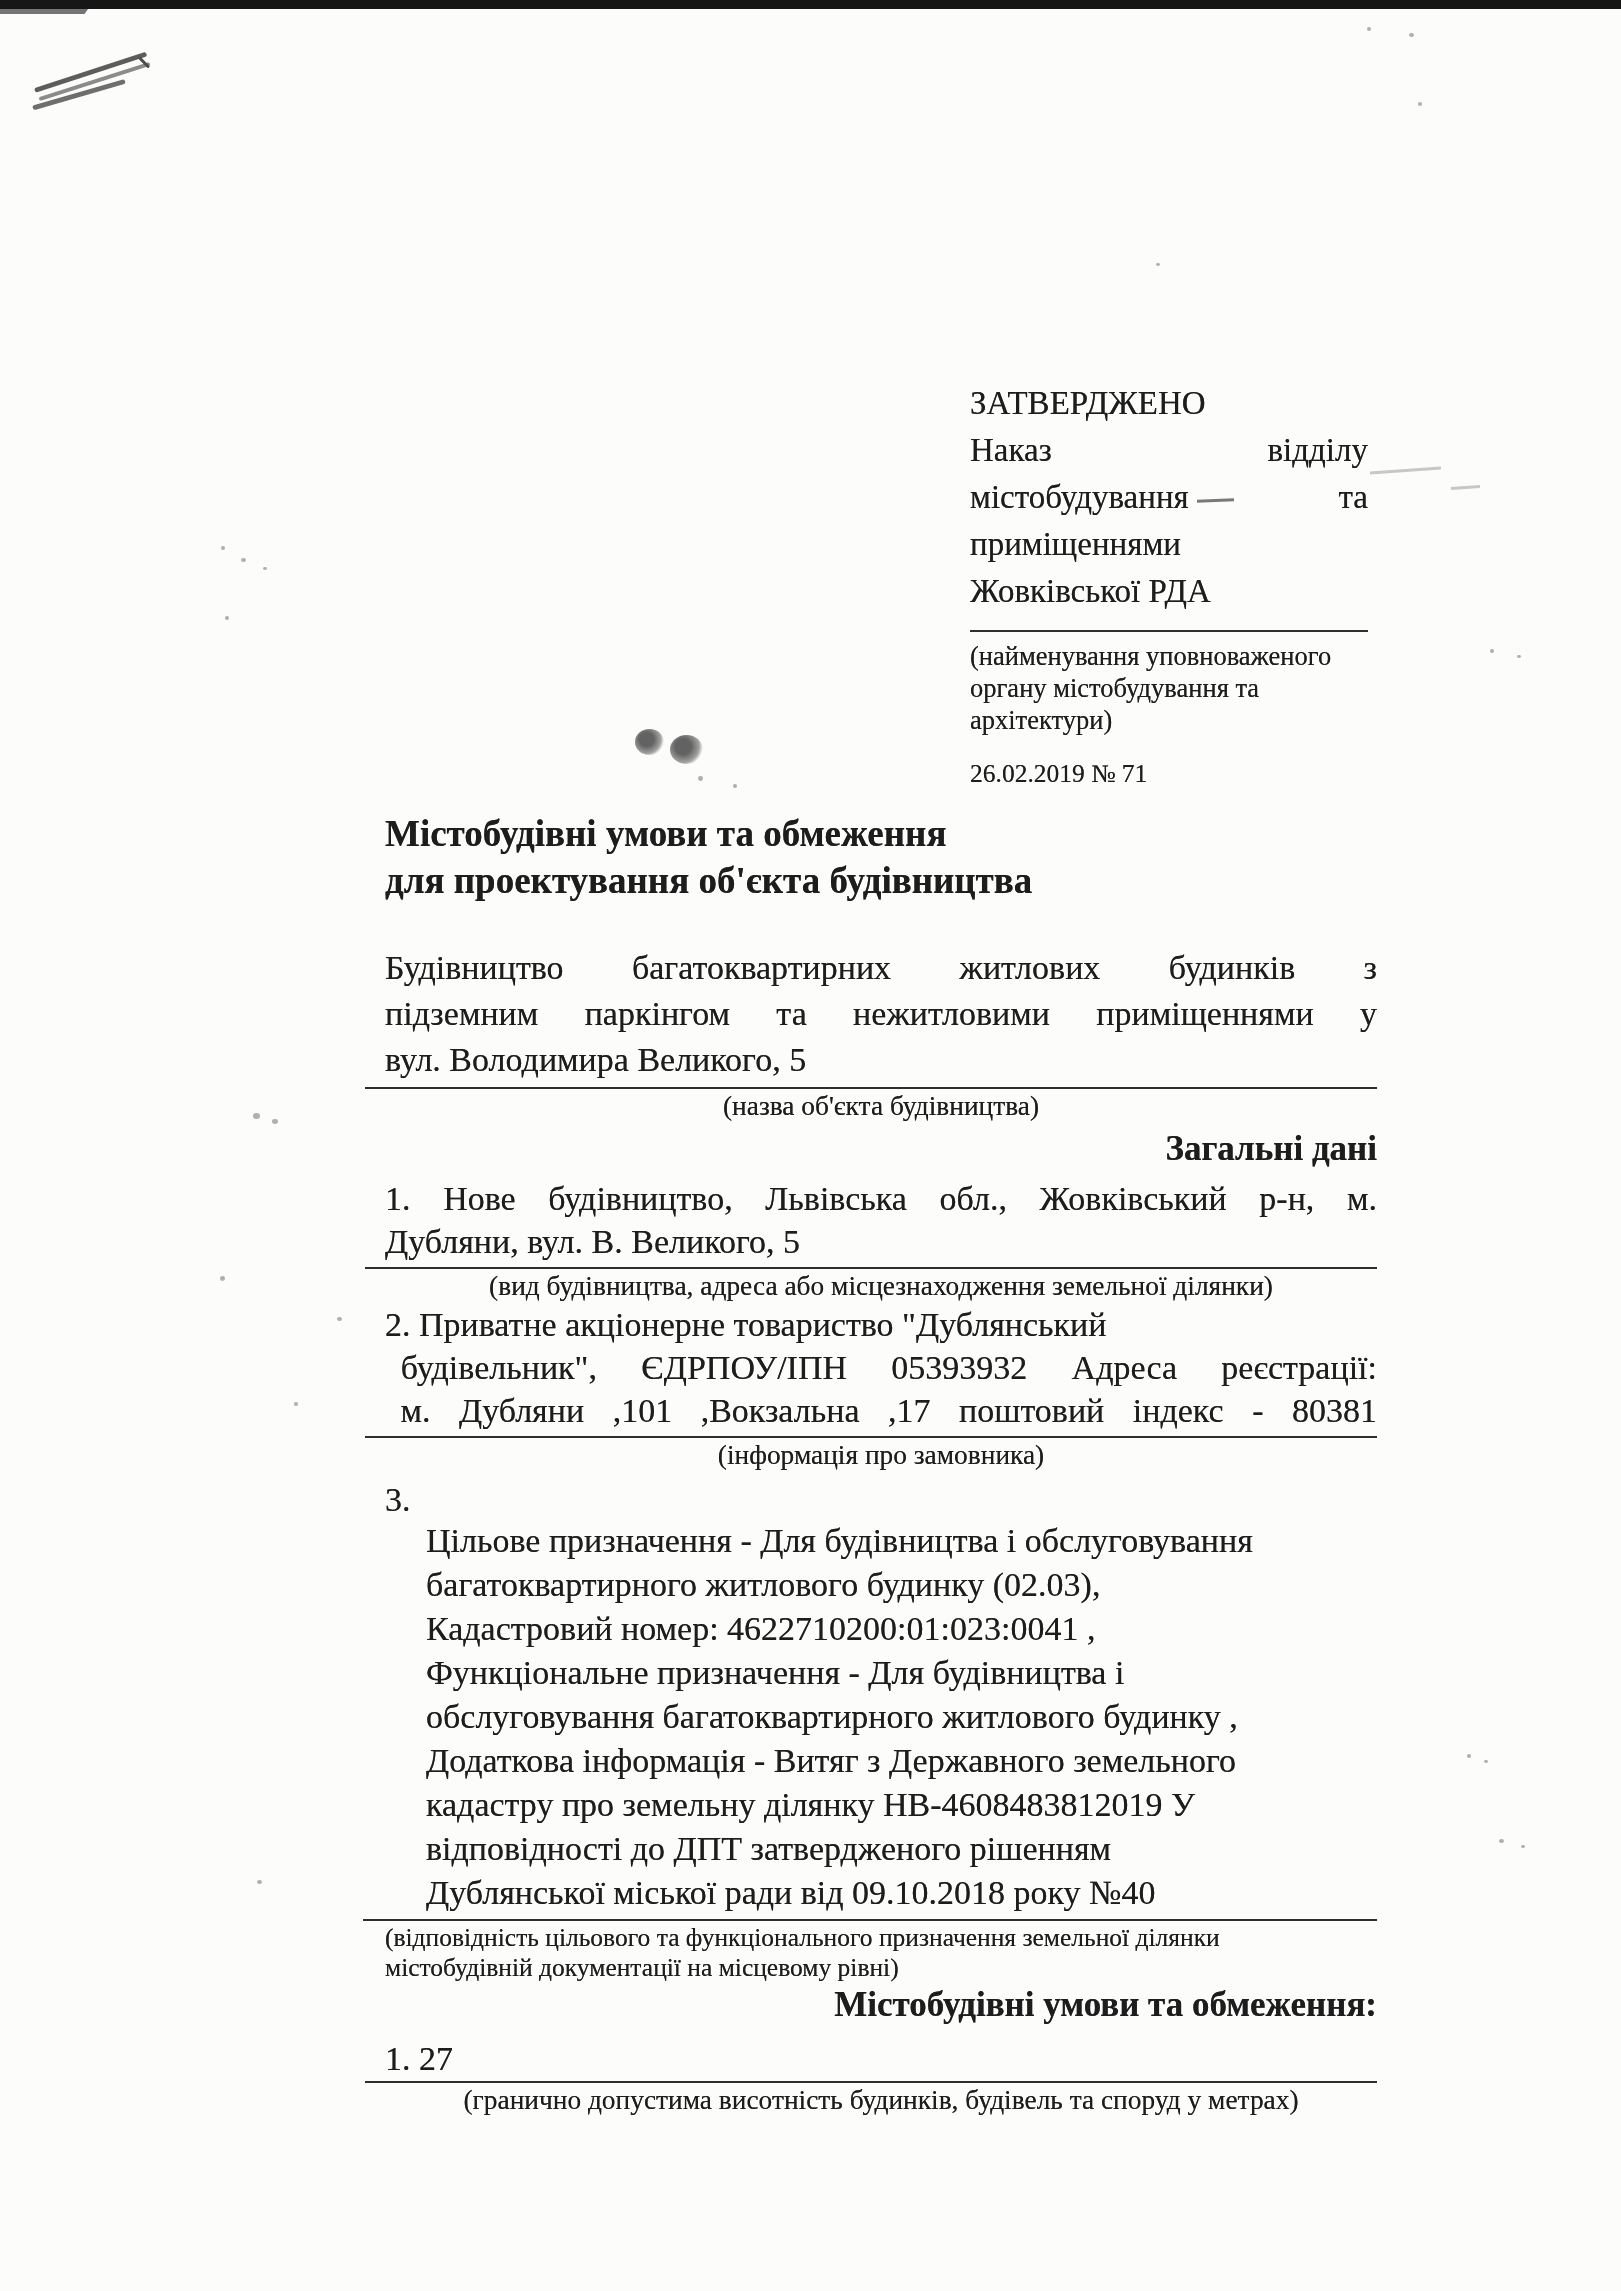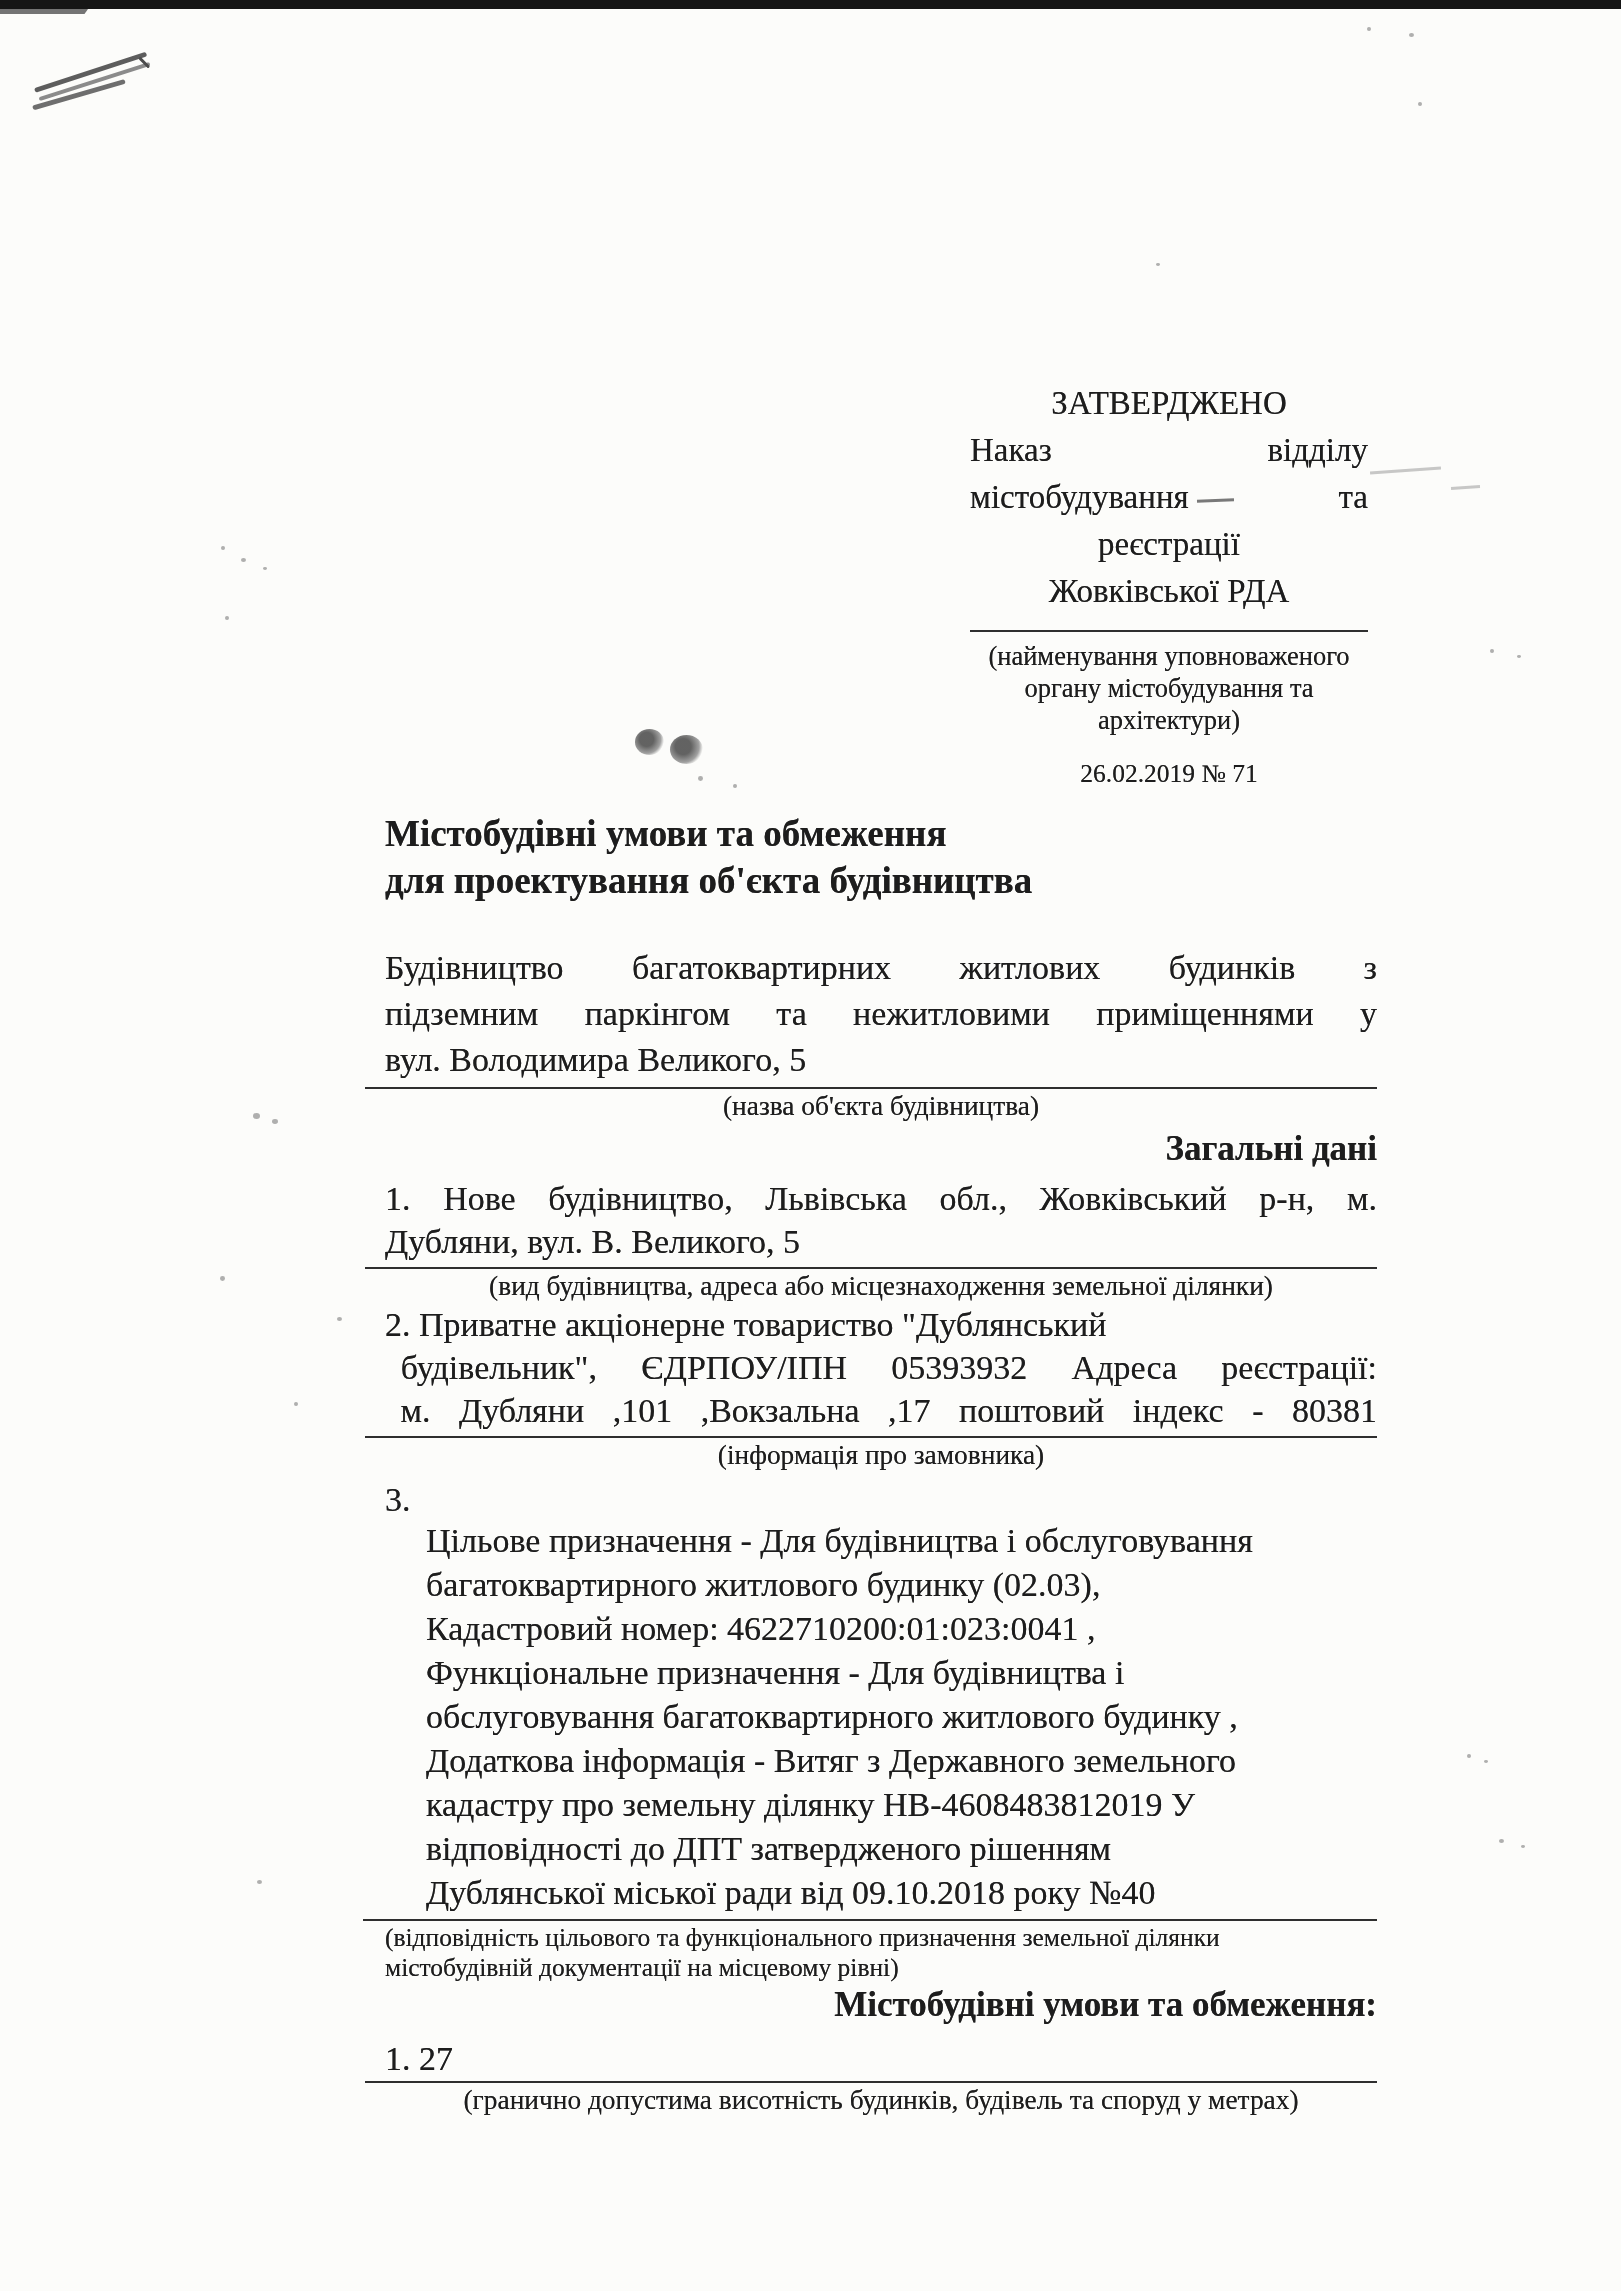--- a/index.html
+++ b/index.html
@@ -19,21 +19,21 @@
   .scan-topbar-edge{
     position:absolute;left:0;top:8.8px;width:88px;height:4.9px;background:#3a3a3a;
     transform:skewX(-35deg);transform-origin:left top;opacity:.7;
   }
   .staple{position:absolute;left:27.4px;top:45px;}
   .ink{text-shadow:0 0 0.6px rgba(25,25,25,0.75);}
 
   
   .approved{
     position:absolute;left:970px;top:380px;width:398px;
-    font-size:33px;line-height:47px;text-align:center;
+    font-size:33px;line-height:47px;
   }
   .approved .split{display:flex;justify-content:space-between;align-items:baseline;}
   .dash-artifact{
     display:inline-block;width:37px;height:2.9px;background:#4d4d4d;
     margin-left:7.8px;vertical-align:middle;opacity:.75;
     transform:rotate(-2deg);
   }
   .approved .ul-wrap{border-bottom:2.9px solid #2f2f2f;padding-bottom:15px;}
   .approved-cap{font-size:26.5px;line-height:32px;margin-top:7.8px;}
   .approved-date{font-size:25.5px;line-height:29px;margin-top:23.5px;}
@@ -97,21 +97,21 @@
   <div class="approved ink">
     <div>ЗАТВЕРДЖЕНО</div>
     <div class="split">
       <span>Наказ</span>
       <span>відділу</span>
     </div>
     <div class="split">
       <span><span>містобудування</span><span class="dash-artifact"></span></span>
       <span>та</span>
     </div>
-    <div>реєстрації</div>
+    <div>приміщеннями</div>
     <div class="ul-wrap">
       <span>Жовківської РДА</span>
     </div>
     <div class="approved-cap">
       <div>(найменування уповноваженого</div>
       <div>органу містобудування та</div>
       <div>архітектури)</div>
     </div>
     <div class="approved-date">26.02.2019 № 71</div>
   </div>

